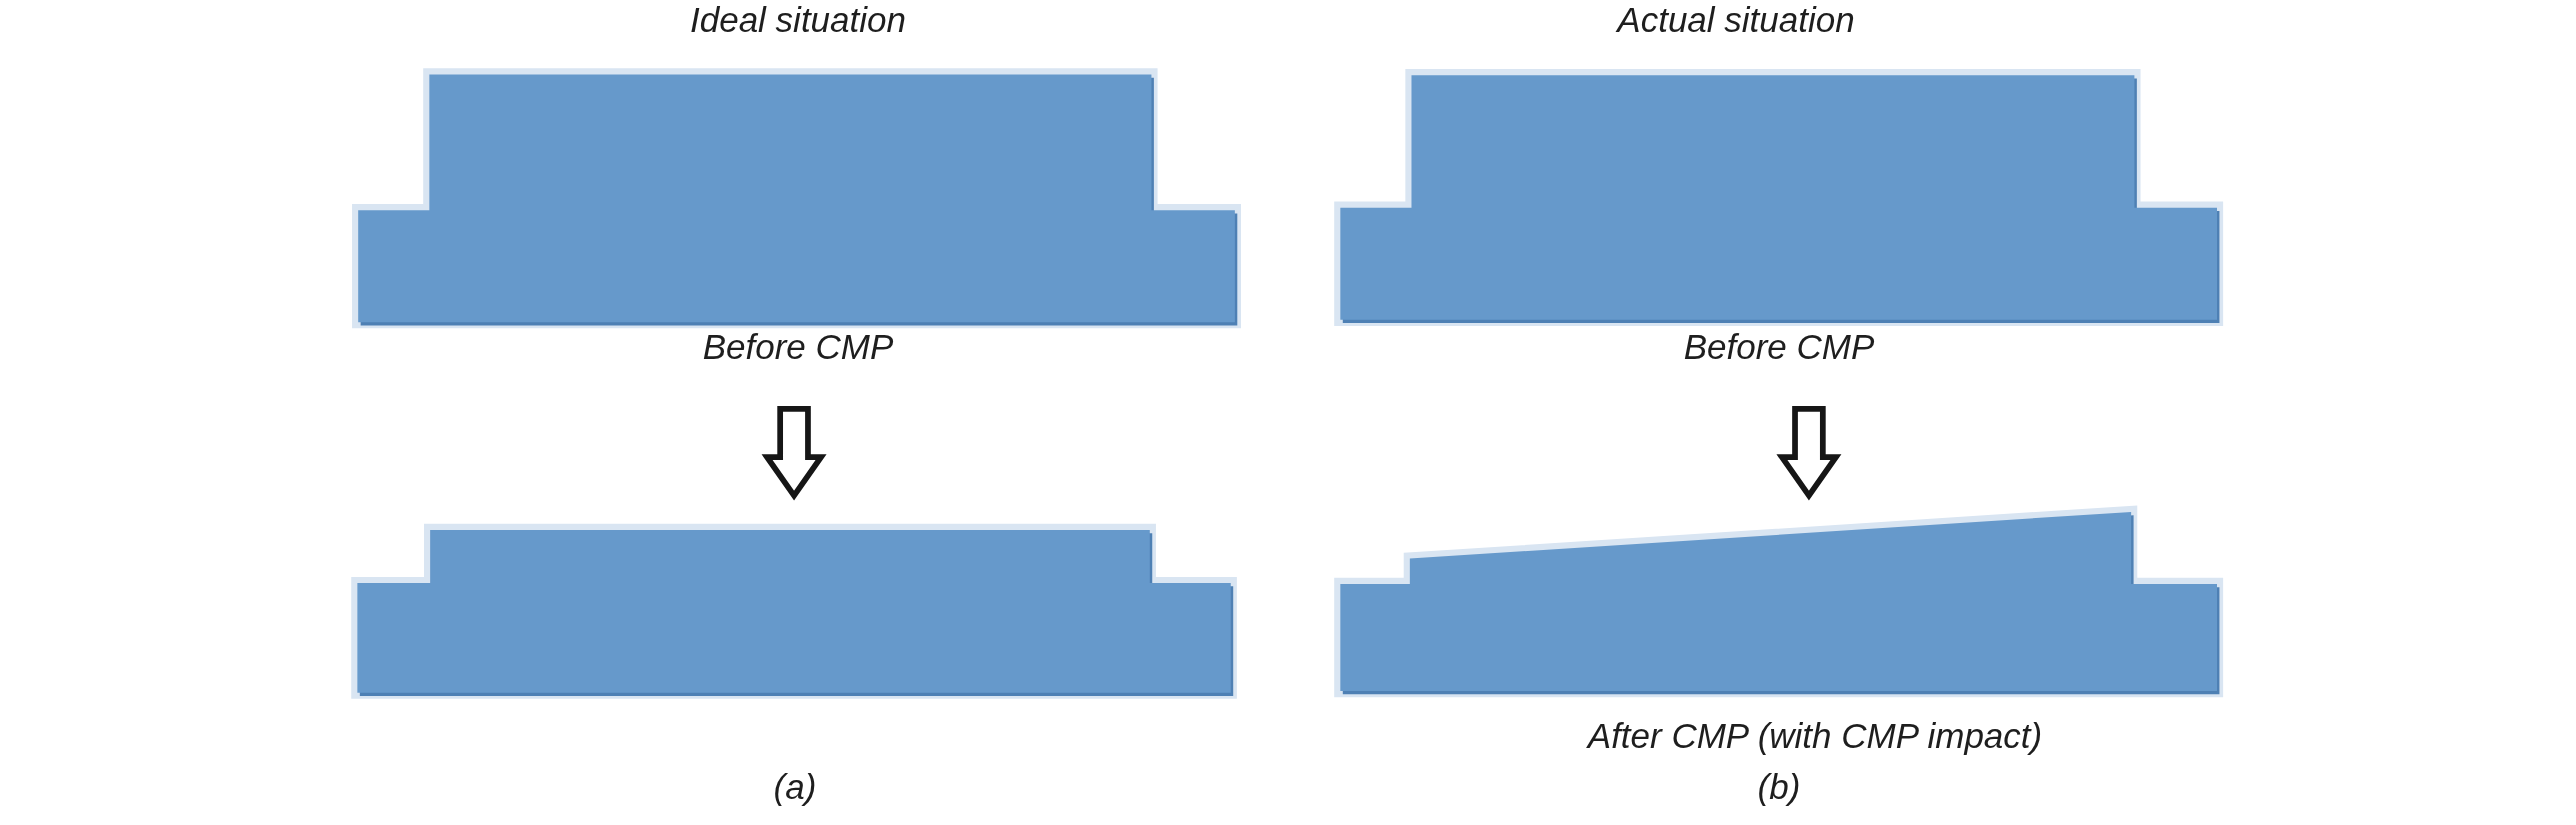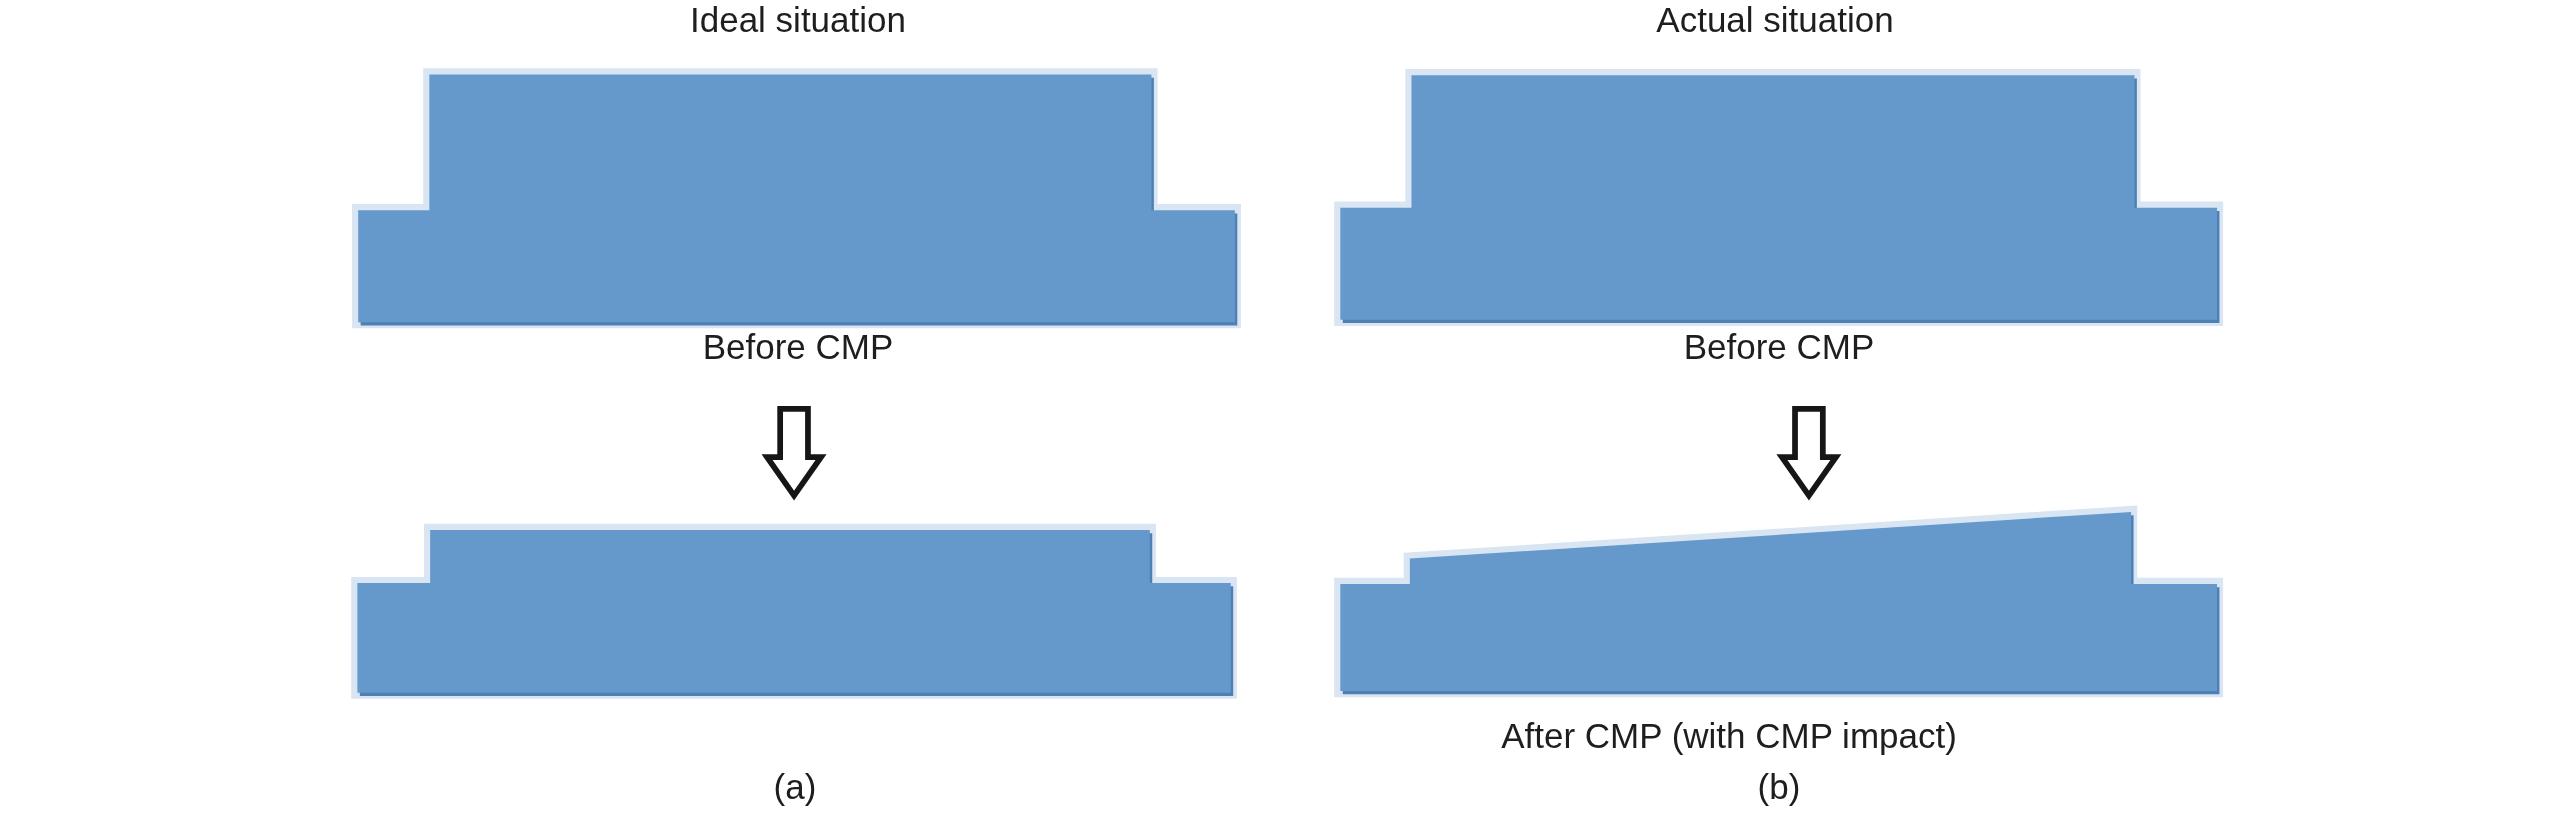--- a/index.html
+++ b/index.html
@@ -4,20 +4,21 @@
 <style>
   html, body { margin: 0; padding: 0; background: #ffffff; }
   .canvas {
     position: relative;
     width: 2548px;
     height: 826px;
     background: var(--background, #fff);
     font-family: "Liberation Sans", sans-serif;
     color: var(--text, #1e1e1e);
     overflow: hidden;
+    font-style: italic;
   }
   .shapes-layer {
     position: absolute;
     left: 0; top: 0;
     width: 2576px; height: 826px;
   }
   .label {
     position: absolute;
     text-align: center;
     font-size: 35px;
@@ -67,19 +68,19 @@
     </g>
     <g transform="translate(2179,496)">
       <path class="arrow-glyph" d="M16 4 H50 V63 H66 L33 110 L0 63 H16 Z"></path>
     </g>
   </svg>
 
   <div class="label" style="left:487px; top:0px; width:622px;">Ideal situation</div>
   <div class="label" style="left:487px; top:327px; width:622px;">Before CMP</div>
   <div class="label" style="left:386px; top:767px; width:818px;">(a)</div>
 
-  <div class="label" style="left:1464px; top:0px; width:622px;">Actual situation</div>
+  <div class="label" style="left:1425px; top:0px; width:622px;">Actual situation</div>
   <div class="label" style="left:1468px; top:327px; width:622px;">Before CMP</div>
-  <div class="label" style="left:1320px; top:716px; width:818px;">After CMP (with CMP impact)</div>
+  <div class="label" style="left:1406px; top:716px; width:818px;">After CMP (with CMP impact)</div>
   <div class="label" style="left:1370px; top:767px; width:818px;">(b)</div>
 
 </div>
 
 
 </body></html>

